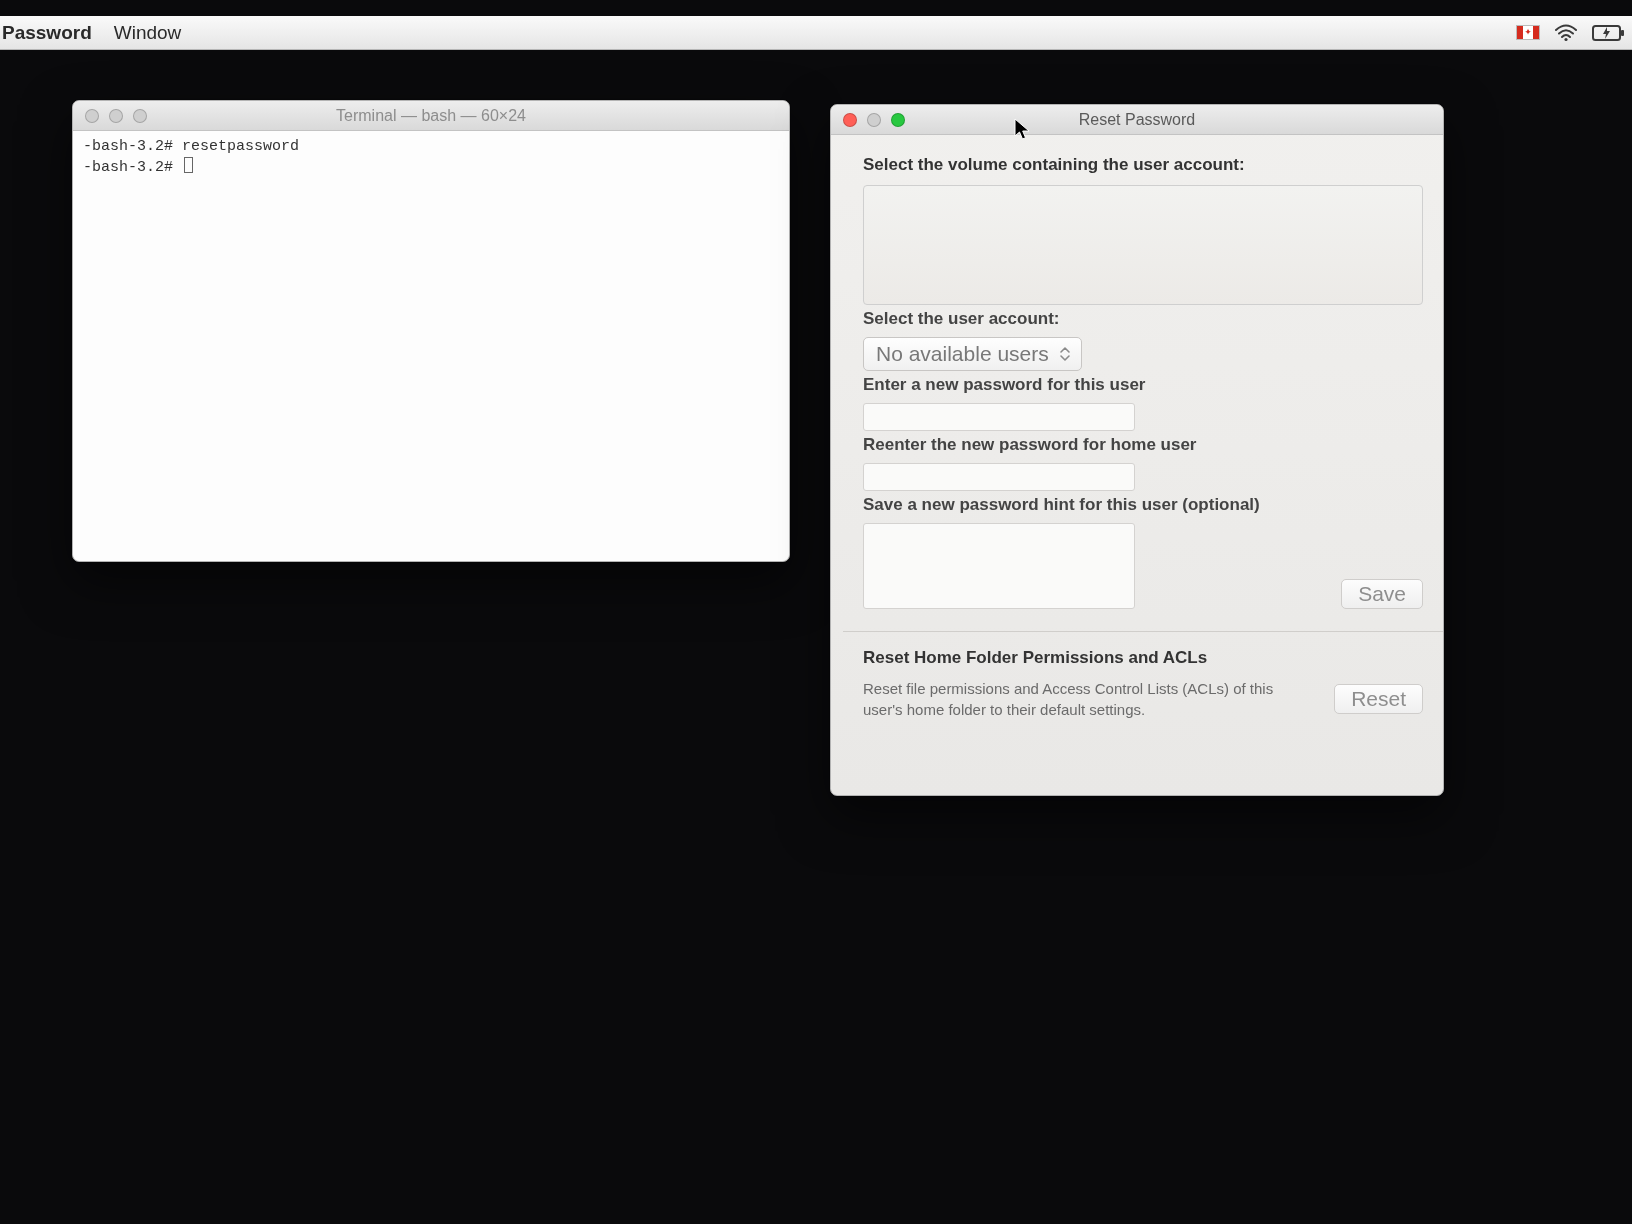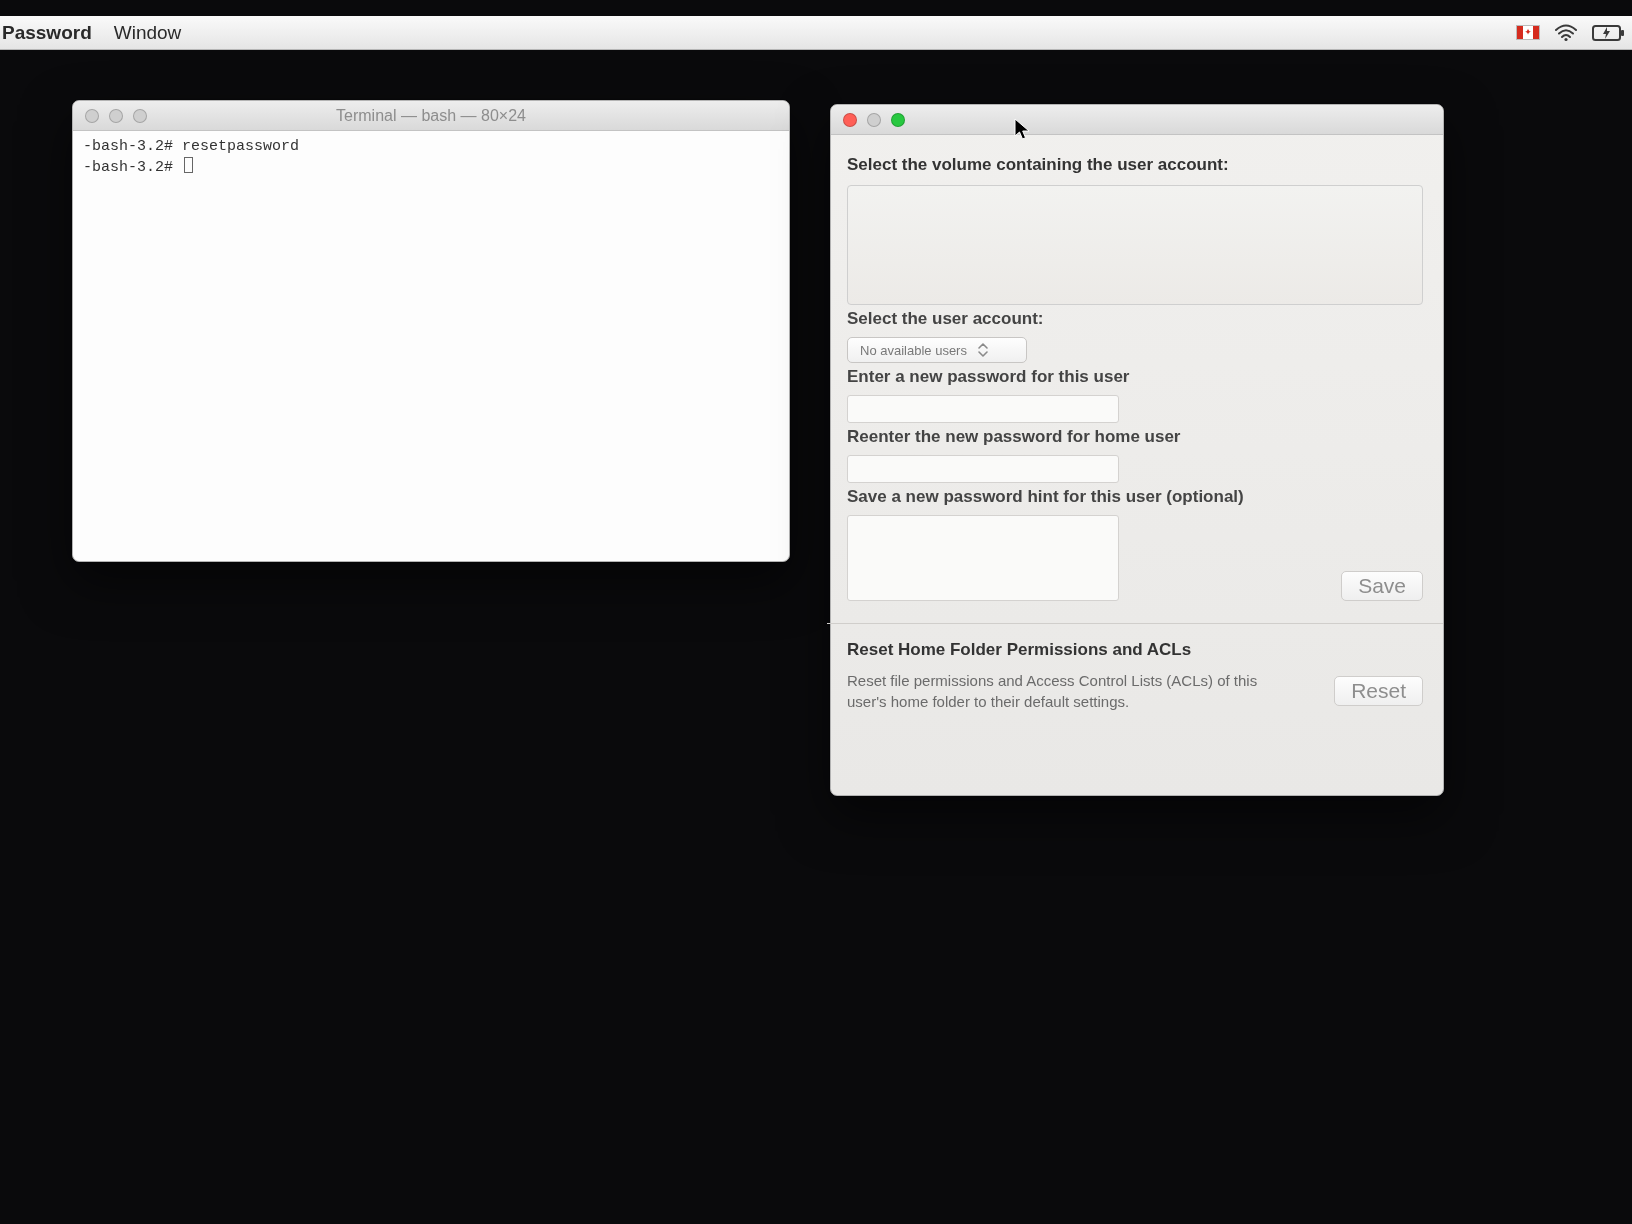--- a/index.html
+++ b/index.html
@@ -74,34 +74,34 @@
     font-size:15px; line-height:1.35;
     color:#333; white-space:pre;
   }
   .cursor {
     display:inline-block; width:9px; height:16px;
     border:1px solid #666; vertical-align:-2px; margin-left:2px;
   }
 
   
   #resetpw { top:104px; left:830px; width:614px; height:692px; }
-  #resetpw .body { padding: 16px 20px 18px 16px; font-size:17px; color:#333; }
+  #resetpw .body { padding: 16px 20px 18px 32px; font-size:17px; color:#333; }
   .section-label { font-weight:700; margin-top:4px; margin-bottom:10px; display:block; }
   .sub-label { font-weight:700; color:#444; margin-top:4px; margin-bottom:8px; display:block; }
   .volume-well {
     width:100%; height:120px; border:1px solid #cfcfcf;
     background:linear-gradient(#f2f2f0,#eceae7);
     border-radius:4px;
   }
   .select {
     display:inline-flex; align-items:center; gap:10px;
     padding:4px 10px 4px 12px;
     background:linear-gradient(#fefefe,#f0f0f0);
     border:1px solid #c8c6c4; border-radius:5px;
-    color:#787878; font-size:13px;
+    color:#787878; font-size:21px;
     min-width:180px;
   }
   .select .chevrons svg { display:block; }
   .text-input {
     width:272px; height:28px;
     border:1px solid #d4d2d0; background:#fafaf9; border-radius:3px;
   }
   .hint-area {
     width:272px; height:86px;
     border:1px solid #d4d2d0; background:#fafaf9; border-radius:3px;
@@ -153,33 +153,34 @@
   </div>
 </div>
 
 <div id="terminal" class="window">
   <div class="titlebar">
     <div class="traffic">
       <div class="dot grey"></div>
       <div class="dot grey"></div>
       <div class="dot grey"></div>
     </div>
-    <div class="title">Terminal — bash — 80×24</div>
+    <div class="title">Terminal — bash — 60×24</div>
   </div>
   <div class="term-body"><span>-bash-3.2# resetpassword</span>
 <span>-bash-3.2# </span><span class="cursor"></span></div>
 </div>
 
 <div id="resetpw" class="window">
   <div class="titlebar">
     <div class="traffic">
       <div class="dot red"></div>
       <div class="dot grey"></div>
       <div class="dot green"></div>
     </div>
+    <div class="title">Reset Password</div>
   </div>
 
   <div class="body">
     <span class="section-label">Select the volume containing the user account:</span>
     <div class="volume-well"></div>
 
     <span class="sub-label">Select the user account:</span>
     <div class="select">
       <span>No available users</span>
       <span class="chevrons">

